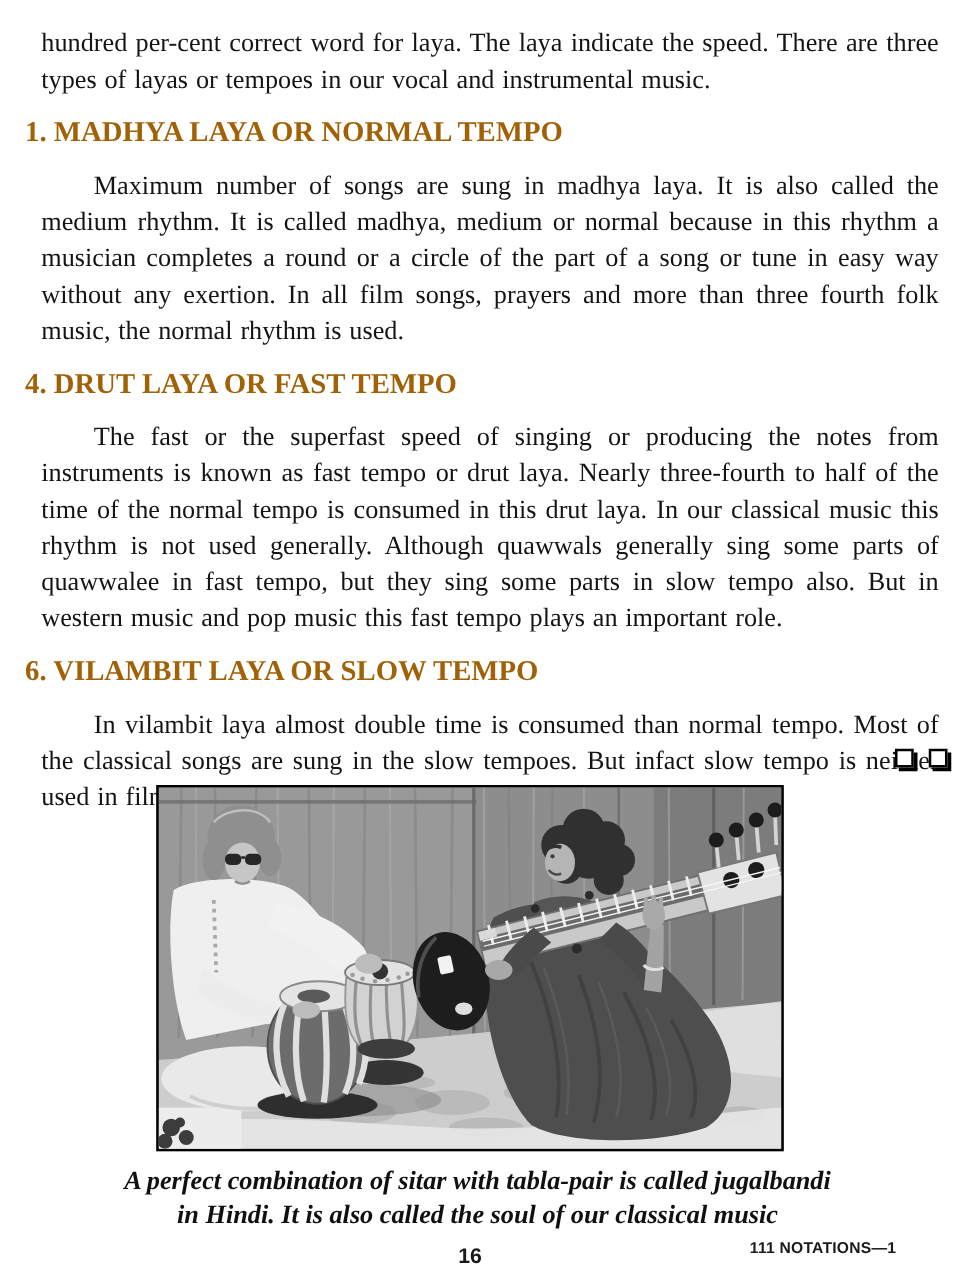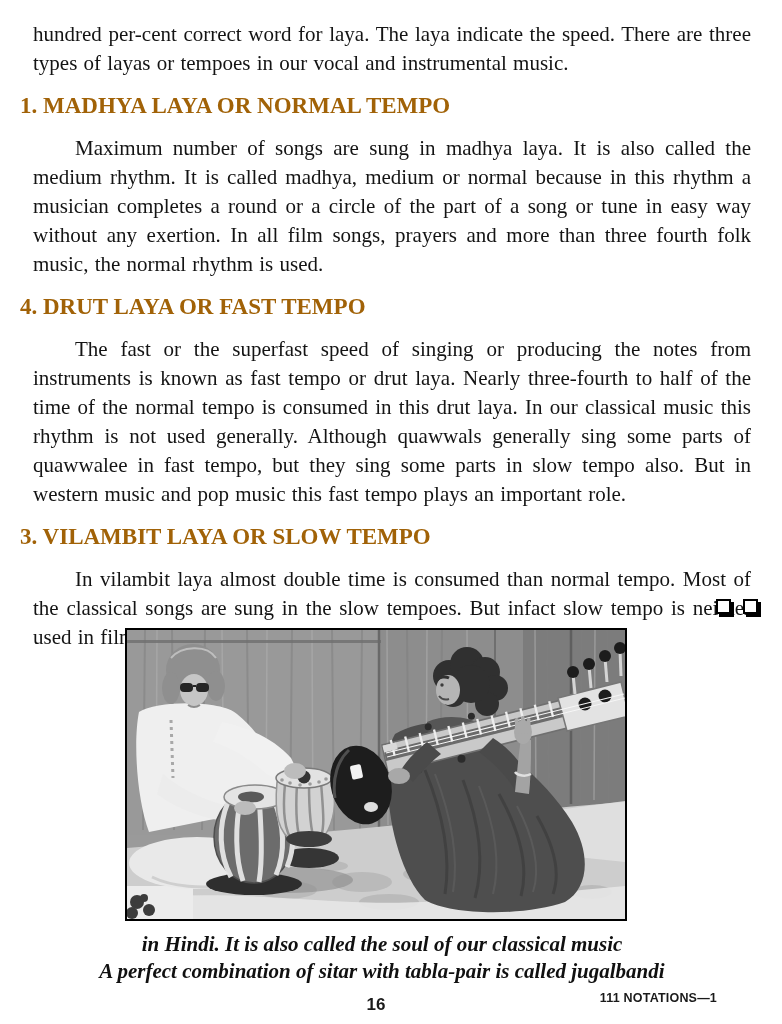--- a/index.html
+++ b/index.html
@@ -53,21 +53,21 @@
 
   <div class="textcol">
     <p class="bodytext">hundred per-cent correct word for laya. The laya indicate the speed. There are three types of layas or tempoes in our vocal and instrumental music.</p>
 
     <h2 class="sechead mt1">1. MADHYA LAYA OR NORMAL TEMPO</h2>
     <p class="bodytext indent">Maximum number of songs are sung in madhya laya. It is also called the medium rhythm. It is called madhya, medium or normal because in this rhythm a musician completes a round or a circle of the part of a song or tune in easy way without any exertion. In all film songs, prayers and more than three fourth folk music, the normal rhythm is used.</p>
 
     <h2 class="sechead mt2">4. DRUT LAYA OR FAST TEMPO</h2>
     <p class="bodytext indent">The fast or the superfast speed of singing or producing the notes from instruments is known as fast tempo or drut laya. Nearly three-fourth to half of the time of the normal tempo is consumed in this drut laya. In our classical music this rhythm is not used generally. Although quawwals generally sing some parts of quawwalee in fast tempo, but they sing some parts in slow tempo also. But in western music and pop music this fast tempo plays an important role.</p>
 
-    <h2 class="sechead mt3">3. VILAMBIT LAYA OR SLOW TEMPO</h2>
+    <h2 class="sechead mt3">6. VILAMBIT LAYA OR SLOW TEMPO</h2>
     <p class="bodytext indent">In vilambit laya almost double time is consumed than normal tempo. Most of the classical songs are sung in the slow tempoes. But infact slow tempo is neither used in film and folk songs nor in modern orchestra.</p>
   </div>
 
   <div class="end-marker">
     <span class="sq"></span>
     <span class="sq"></span>
   </div>
 
   <div class="photo-frame" role="img" aria-label="Black and white photograph of a man playing a tabla pair beside a woman playing a sitar, seated on a patterned carpet in front of a wooden wall">
     <svg width="498" height="289" viewBox="0 0 498 289" xmlns="http://www.w3.org/2000/svg">
@@ -265,20 +265,20 @@
         <ellipse cx="396" cy="102" rx="9" ry="12"></ellipse>
         <rect x="388" y="88" width="3.5" height="16" rx="1.5"></rect>
         <rect x="394" y="86" width="3.5" height="18" rx="1.5"></rect>
         <rect x="400" y="88" width="3.5" height="16" rx="1.5"></rect>
       </g>
       <path d="M388,142 a10,6 0 0 0 16,2" stroke="#e0e0e0" stroke-width="2.5" fill="none"></path>
     </svg>
   </div>
 
   <div class="caption">
+    <div>A perfect combination of sitar with tabla-pair is called jugalbandi</div>
     <div>in Hindi. It is also called the soul of our classical music</div>
-    <div>A perfect combination of sitar with tabla-pair is called jugalbandi</div>
   </div>
 
   <div class="footer-pagenum">16</div>
   <div class="footer-bookcode">111 NOTATIONS—1</div>
 
 </div>
 
 </body></html>

